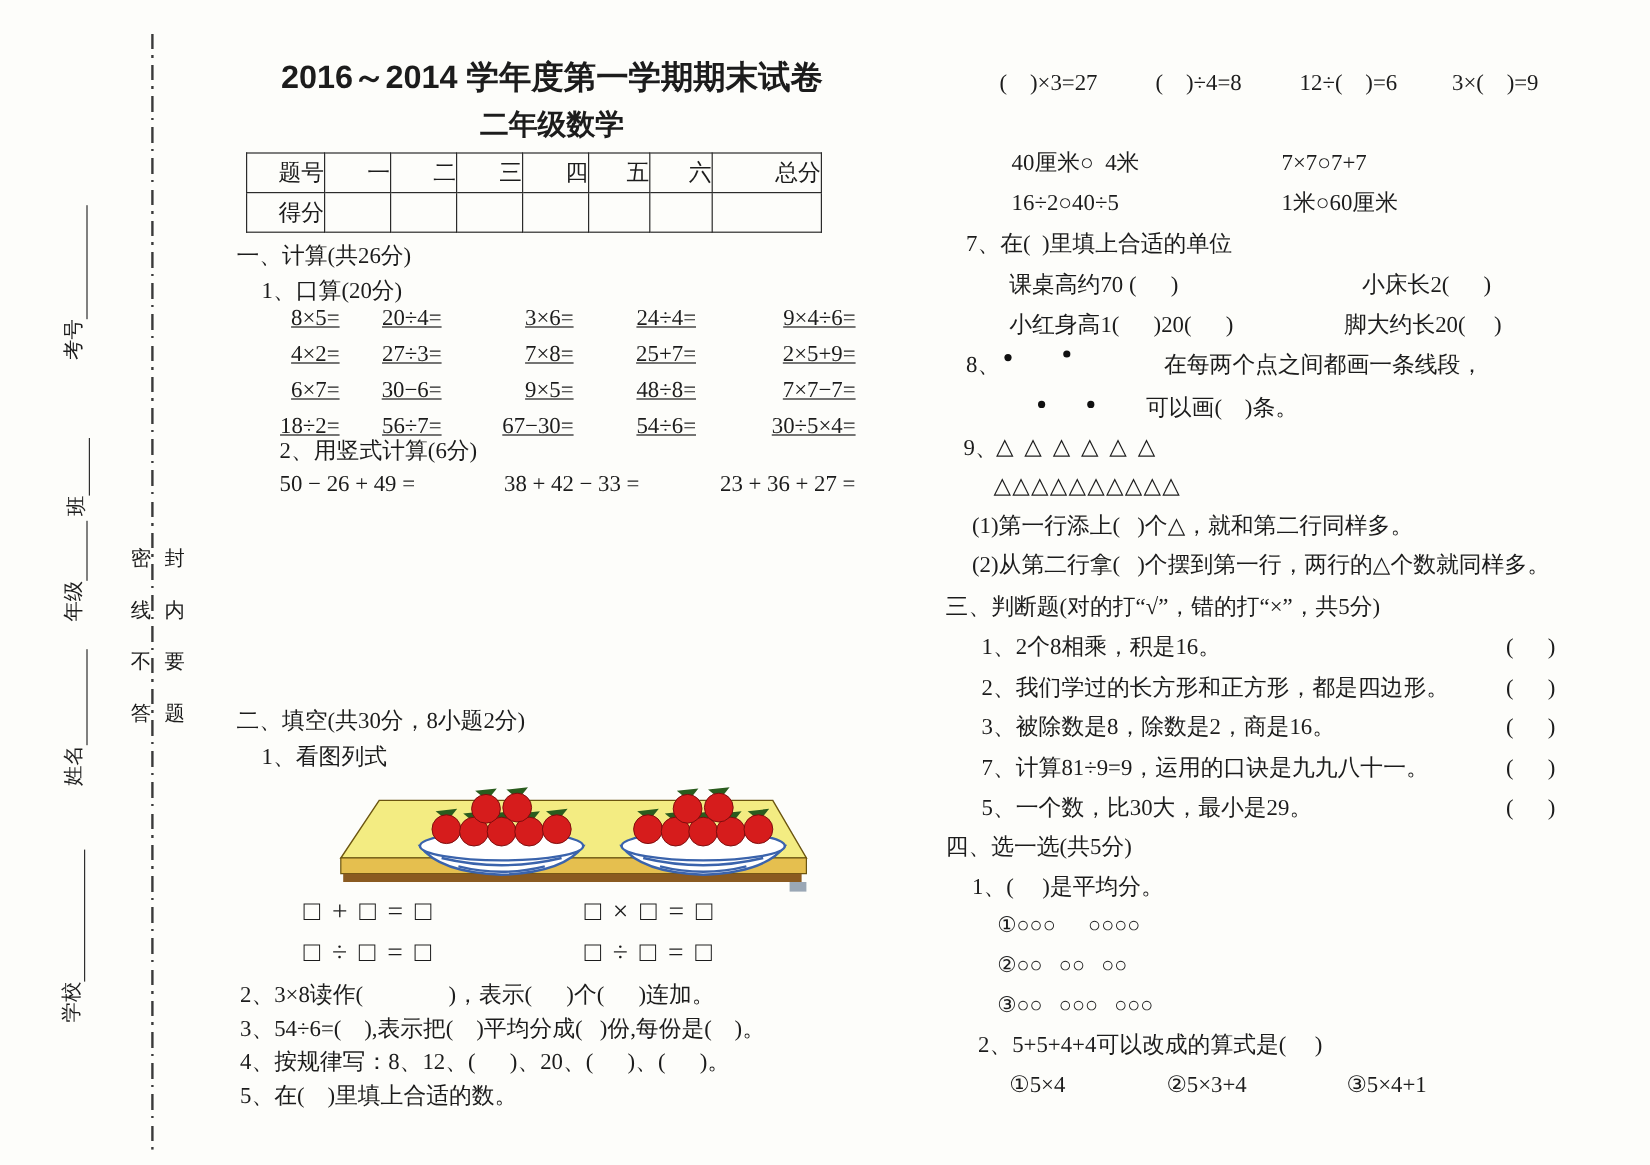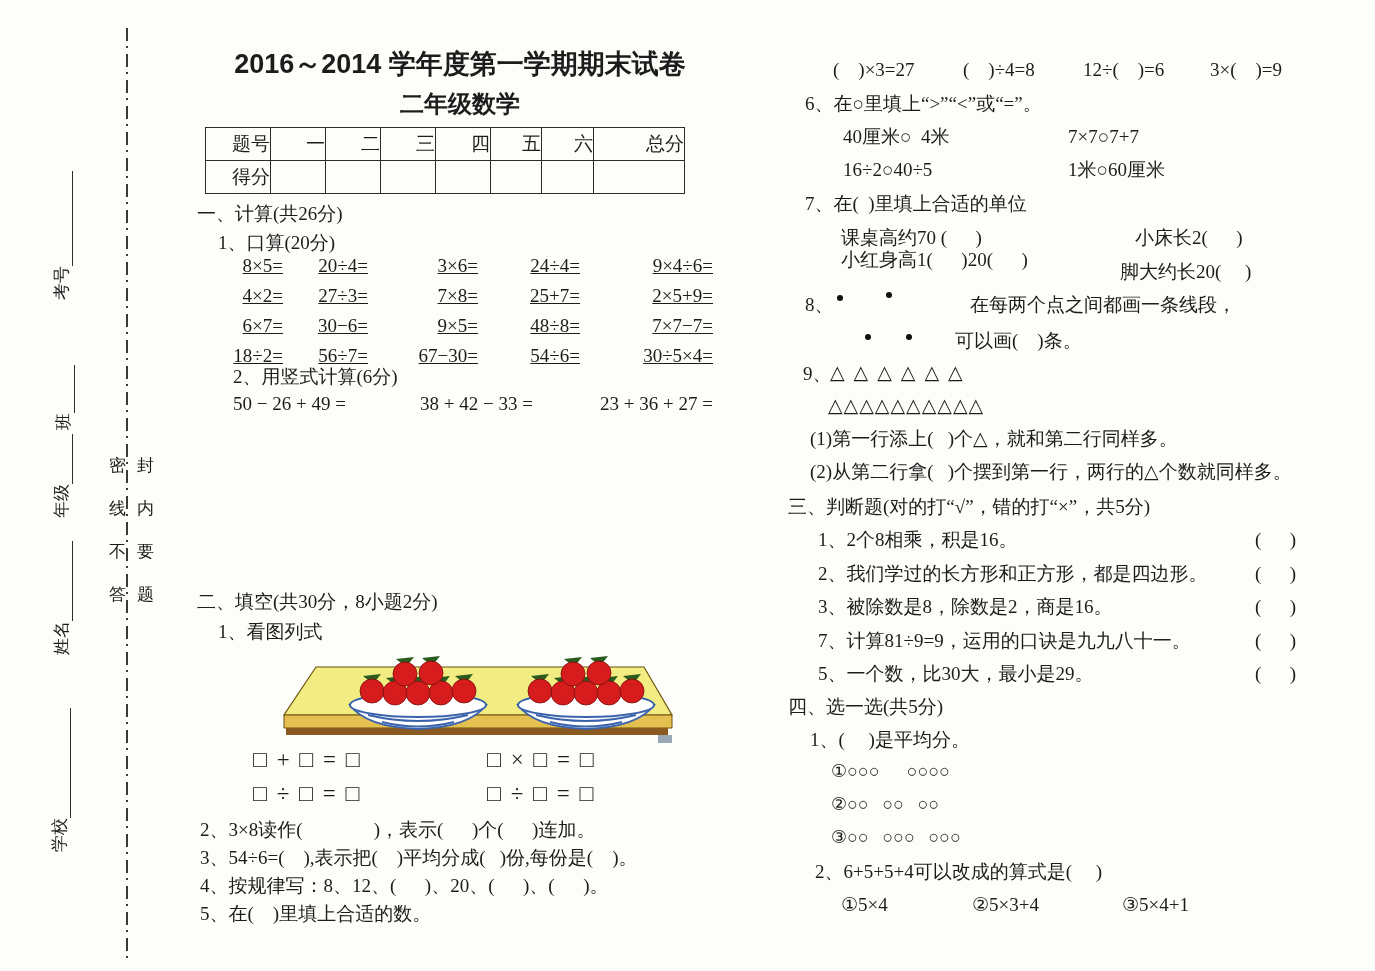--- a/index.html
+++ b/index.html
@@ -185,30 +185,29 @@
   <span class="t" style="left:200px;top:818px">2、3×8读作(               )，表示(      )个(      )连加。</span>
   <span class="t" style="left:200px;top:846px">3、54÷6=(    ),表示把(    )平均分成(   )份,每份是(    )。</span>
   <span class="t" style="left:200px;top:874px">4、按规律写：8、12、(      )、20、(      )、(      )。</span>
   <span class="t" style="left:200px;top:902px">5、在(    )里填上合适的数。</span>
 
   <span class="t" style="left:833px;top:58px">(    )×3=27</span>
   <span class="t" style="left:963px;top:58px">(    )÷4=8</span>
   <span class="t" style="left:1083px;top:58px">12÷(    )=6</span>
   <span class="t" style="left:1210px;top:58px">3×(    )=9</span>
 
-  <span class="t" style="left:805px;top:92px">6、在○里填上“&gt;”“&lt;”或“=”。</span>
   <span class="t" style="left:843px;top:125px">40厘米○  4米</span>
   <span class="t" style="left:1068px;top:125px">7×7○7+7</span>
   <span class="t" style="left:843px;top:158px">16÷2○40÷5</span>
   <span class="t" style="left:1068px;top:158px">1米○60厘米</span>
 
   <span class="t" style="left:805px;top:192px">7、在(  )里填上合适的单位</span>
   <span class="t" style="left:841px;top:226px">课桌高约70 (      )</span>
   <span class="t" style="left:1135px;top:226px">小床长2(      )</span>
-  <span class="t" style="left:841px;top:248px">小红身高1(      )20(      )</span>
+  <span class="t" style="left:841px;top:260px">小红身高1(      )20(      )</span>
   <span class="t" style="left:1120px;top:260px">脚大约长20(     )</span>
 
   <span class="t" style="left:805px;top:293px">8、</span>
   <div class="dot" style="left:837px;top:295px"></div>
   <div class="dot" style="left:886px;top:292px"></div>
   <div class="dot" style="left:865px;top:334px"></div>
   <div class="dot" style="left:906px;top:334px"></div>
   <span class="t" style="left:970px;top:293px">在每两个点之间都画一条线段，</span>
   <span class="t" style="left:955px;top:329px">可以画(    )条。</span>
 
@@ -228,18 +227,18 @@
   <span class="t" style="left:818px;top:629px">7、计算81÷9=9，运用的口诀是九九八十一。</span>
   <span class="t" style="left:1255px;top:629px">(      )</span>
   <span class="t" style="left:818px;top:662px">5、一个数，比30大，最小是29。</span>
   <span class="t" style="left:1255px;top:662px">(      )</span>
 
   <span class="t" style="left:788px;top:695px">四、选一选(共5分)</span>
   <span class="t" style="left:810px;top:728px">1、(     )是平均分。</span>
   <span class="t circ" style="left:831px;top:760px">①○○○      ○○○○</span>
   <span class="t circ" style="left:831px;top:793px">②○○   ○○   ○○</span>
   <span class="t circ" style="left:831px;top:826px">③○○   ○○○   ○○○</span>
-  <span class="t" style="left:815px;top:860px">2、6+5+5+4可以改成的算式是(     )</span>
+  <span class="t" style="left:815px;top:860px">2、5+5+4+4可以改成的算式是(     )</span>
   <span class="t" style="left:841px;top:893px">①5×4</span>
   <span class="t" style="left:972px;top:893px">②5×3+4</span>
   <span class="t" style="left:1122px;top:893px">③5×4+1</span>
 
 </div>
 
 </body></html>

